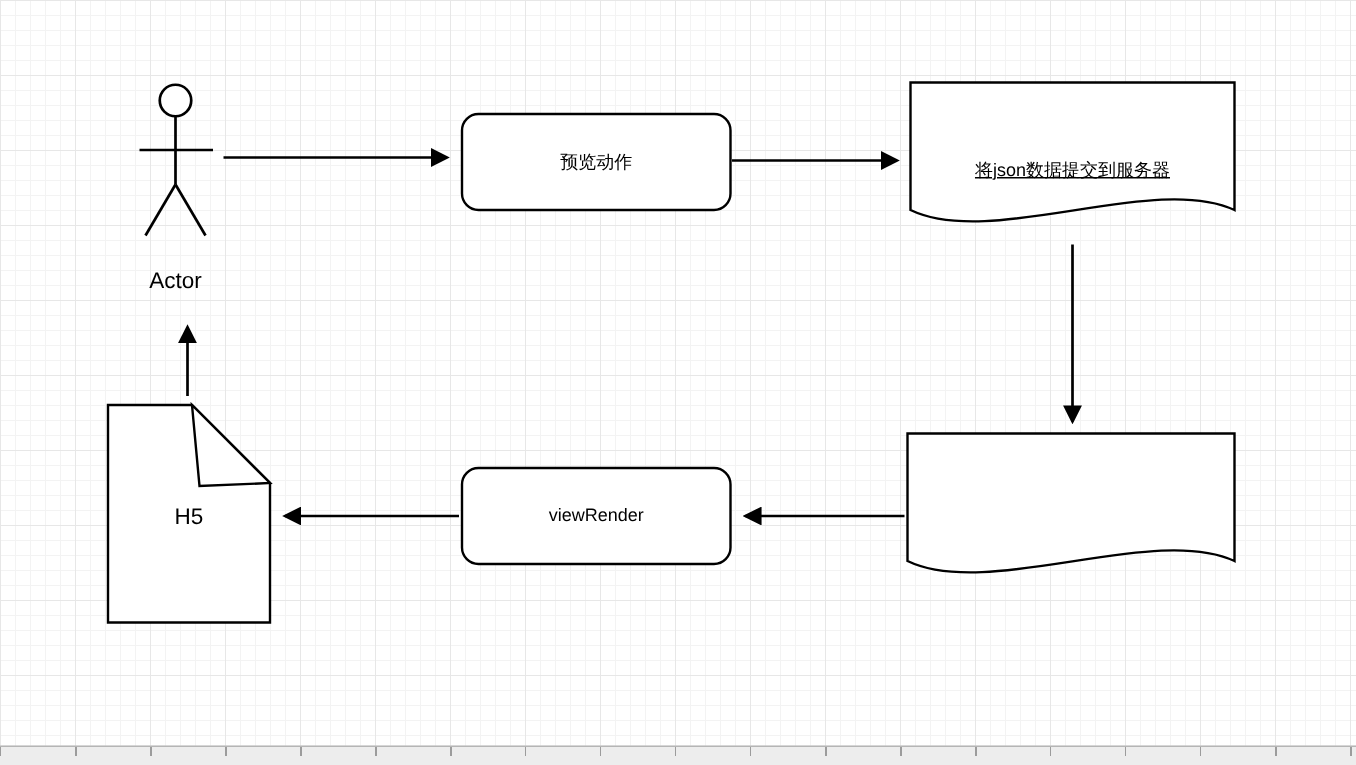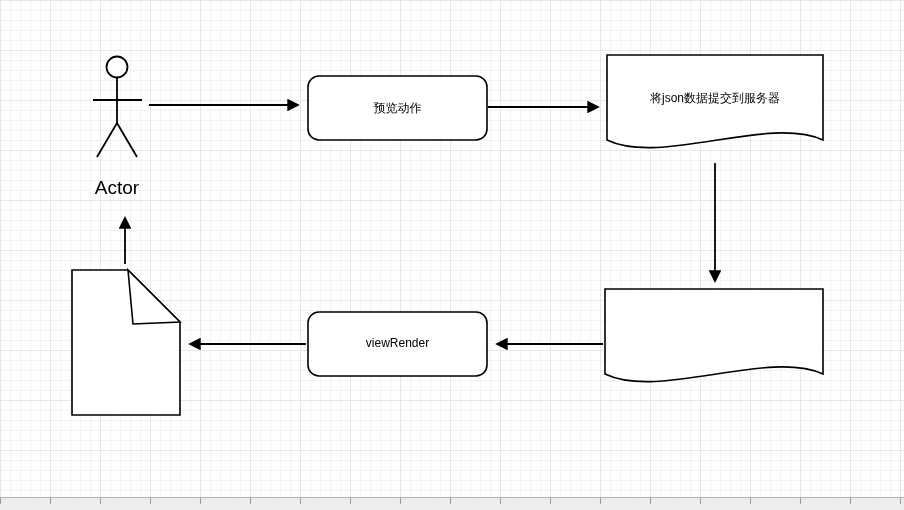--- a/index.html
+++ b/index.html
@@ -23,21 +23,21 @@
     position:absolute;left:0;top:0;z-index:1;
   }
   .node-label{
     position:absolute;z-index:2;
     display:flex;align-items:center;justify-content:center;
     text-align:center;color:#000;
     line-height:1.35;
     cursor:default;
   }
   .lbl-cn{font-size:12px;}
-  .lbl-sm{font-size:19px;}
+  .lbl-sm{font-size:15px;}
   .bottom-strip{
     position:absolute;left:0;right:0;bottom:0;height:12px;z-index:3;
     background-color:#ededed;
     border-top:1px solid #b5b5b5;
     background-image:repeating-linear-gradient(90deg,#9c9c9c 0 1px,transparent 1px 50px);
     background-size:100% 6px;
     background-repeat:no-repeat;
   }
 </style>
 </head>
@@ -83,20 +83,21 @@
 
     <line x1="306" y1="344" x2="190" y2="344" stroke="#000" stroke-width="1.8" marker-end="url(#arrowhead)"></line>
 
     <line x1="125" y1="264" x2="125" y2="218" stroke="#000" stroke-width="1.8" marker-end="url(#arrowhead)"></line>
   </svg>
 
   <div class="node-label lbl-sm" style="left:79px;top:178px;width:76px;height:20px;">Actor</div>
 
   <div class="node-label lbl-cn" style="left:308px;top:76px;width:179px;height:64px;">预览动作</div>
 
-  <div class="node-label lbl-cn" style="left:613px;top:60px;width:204px;height:76px;">将json数据提交到服务器</div>
+  <div class="node-label lbl-cn" style="left:613px;top:75px;width:204px;height:76px;text-decoration:underline;">将json数据提交到服务器</div>
 
 
   <div class="node-label lbl-cn" style="left:308px;top:312px;width:179px;height:62px;">viewRender</div>
 
+  <div class="node-label lbl-sm" style="left:72px;top:305px;width:108px;height:80px;">H5</div>
 
   <div class="bottom-strip"></div>
 </div>
 
 </body></html>

